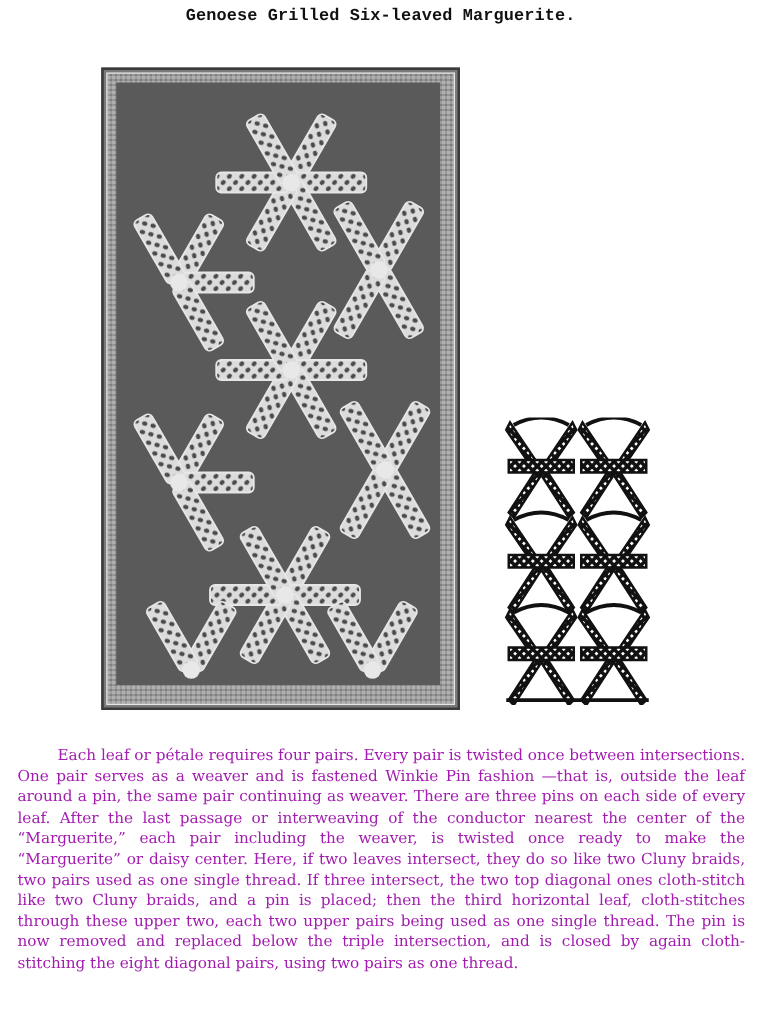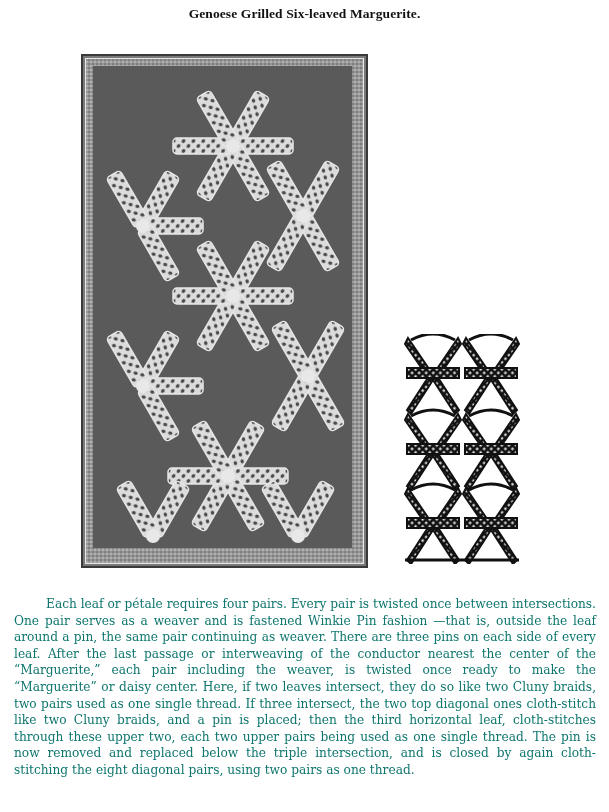--- a/index.html
+++ b/index.html
@@ -14,21 +14,21 @@
       overflow: hidden;
       font-family: "DejaVu Serif", "Liberation Serif", serif;
       color: #141414;
     }
     .title {
       position: absolute;
       left: 0;
       width: 609px;
       top: 6px;
       text-align: center;
-      font-family: Liberation Serif, serif;
+      font-family: Liberation Mono, monospace;
       font-weight: bold;
       font-size: 13.5px;
       letter-spacing: 0.1px;
       color: #111;
     }
     
     .photo {
       position: absolute;
       left: 81px;
       top: 54px;
@@ -67,21 +67,21 @@
     }
     .body-text {
       position: absolute;
       left: 14px;
       top: 596px;
       width: 582px;
       font-family: "DejaVu Serif", serif;
       font-size: 12.2px;
       line-height: 16.6px;
       text-align: justify;
-      color: #0f766e;
+      color: #a21caf;
     }
     .body-text p {
       margin: 0;
       text-indent: 32px;
     }
   </style>
 </head>
 <body>
 
 <div class="title">Genoese Grilled Six-leaved Marguerite.</div>

